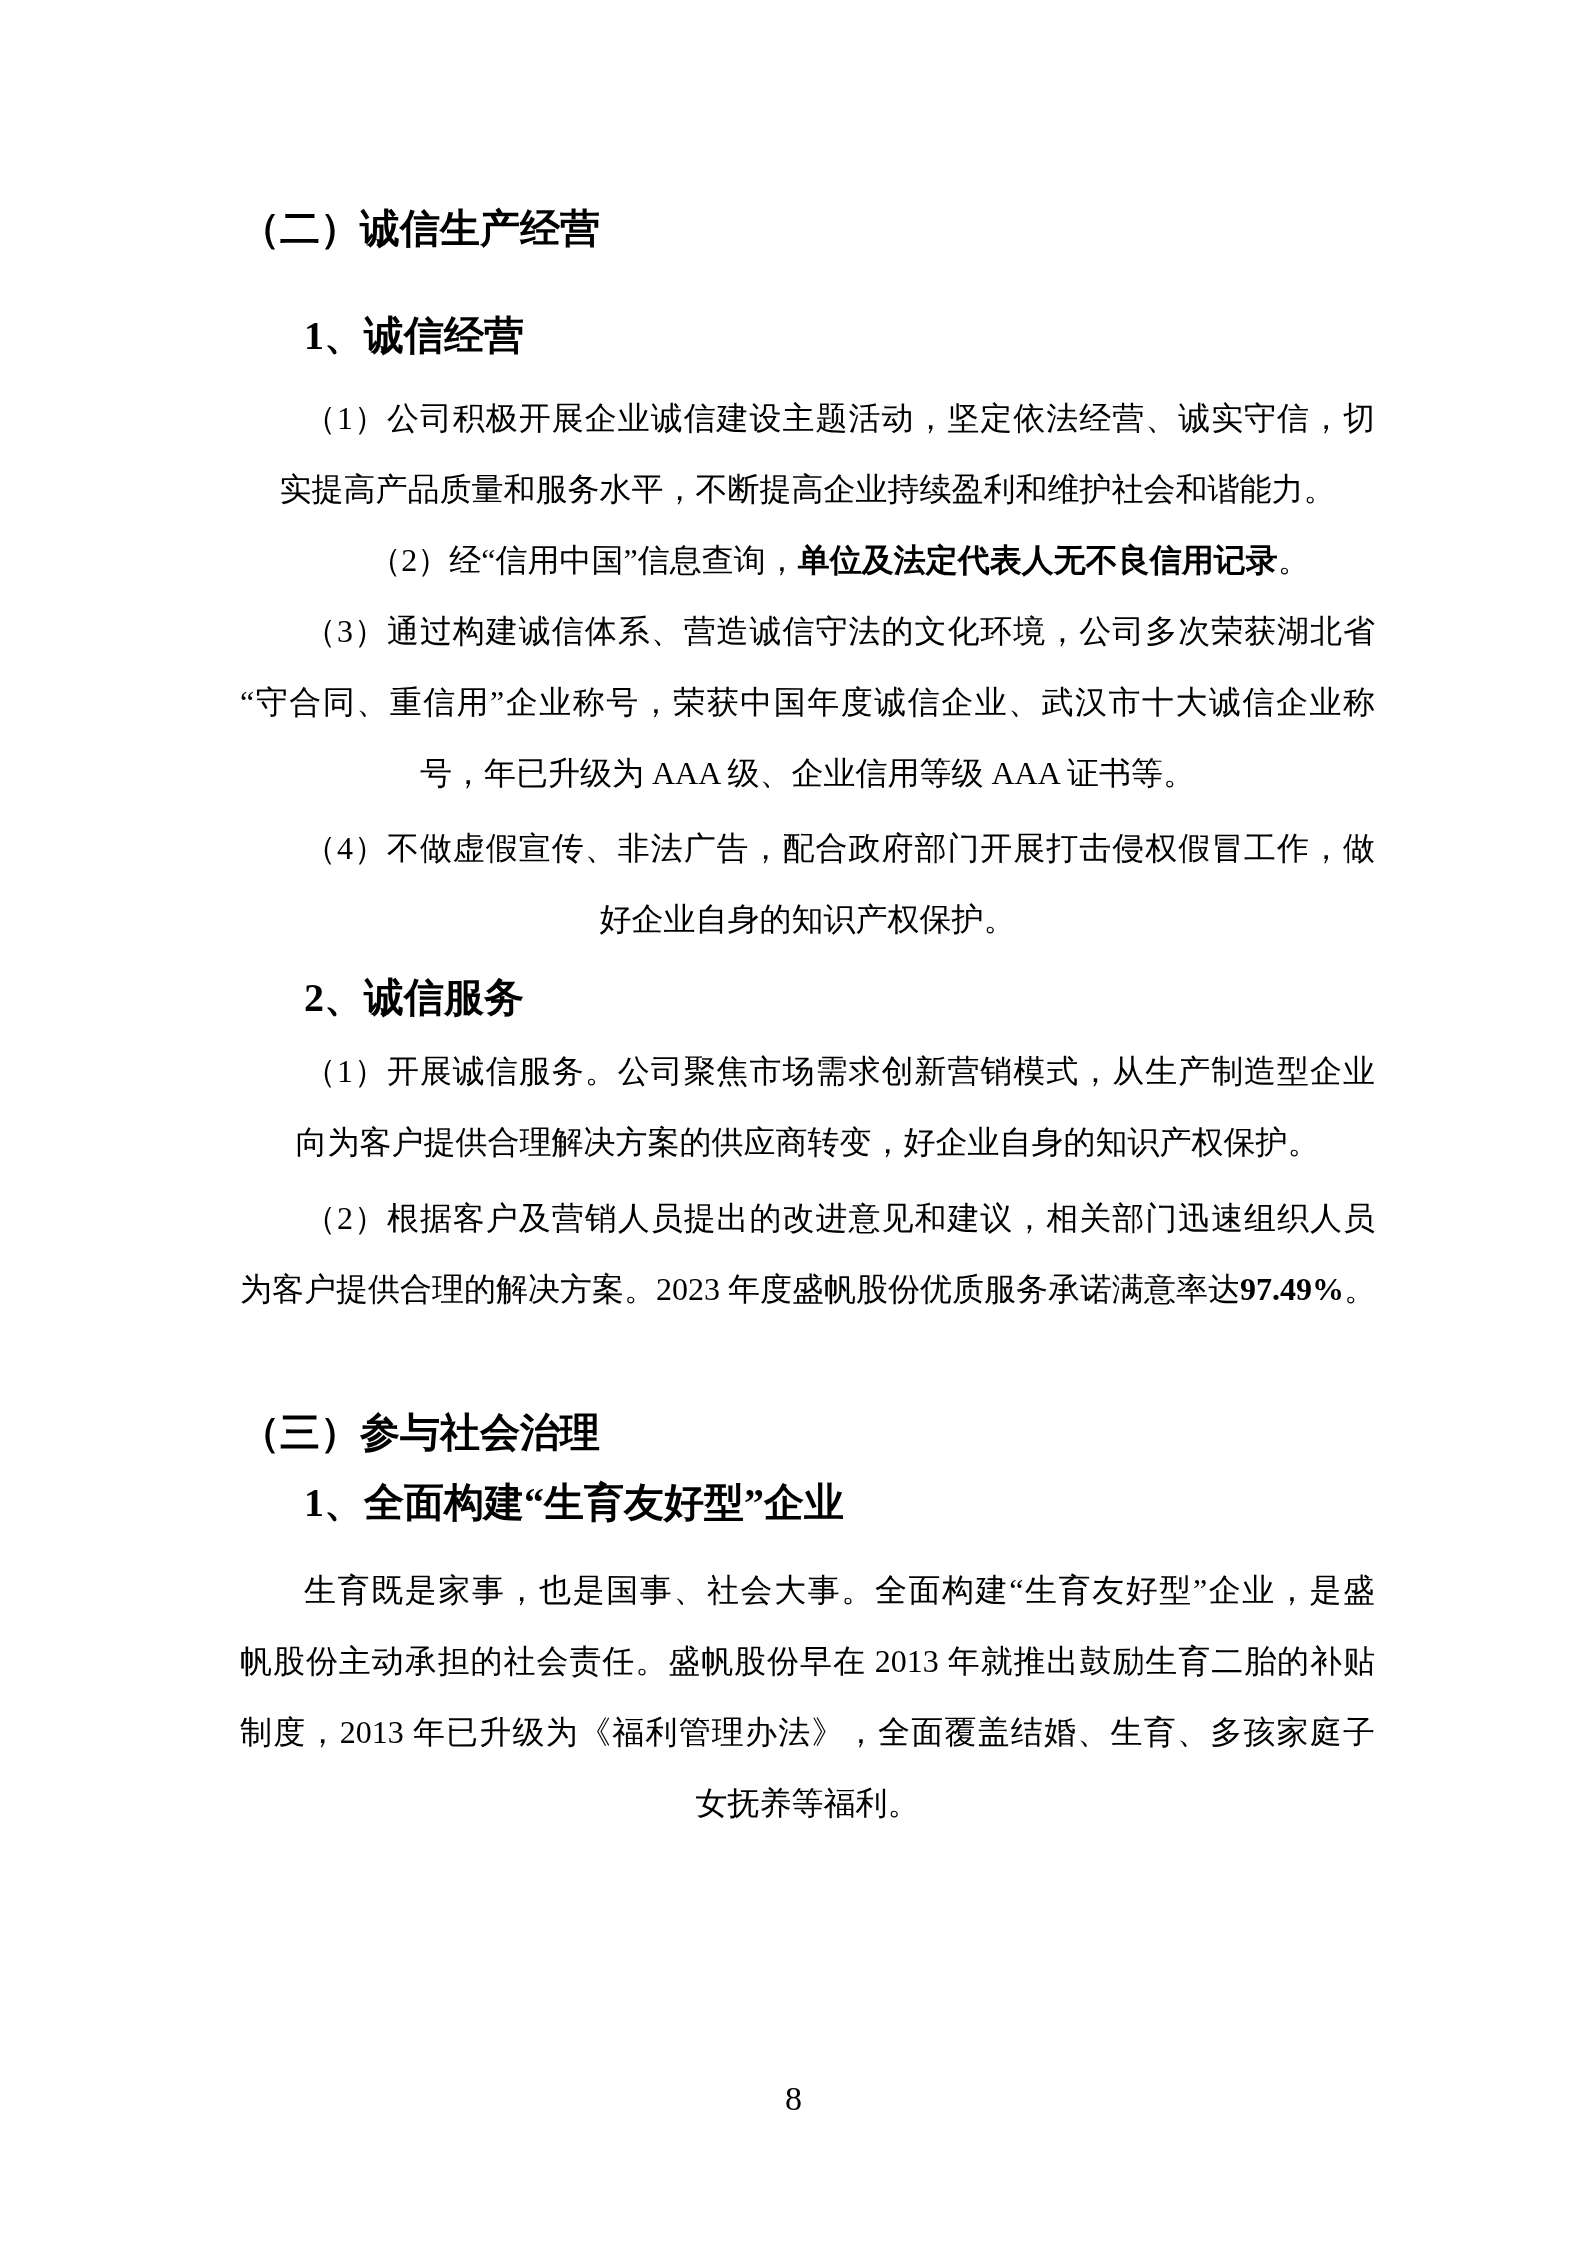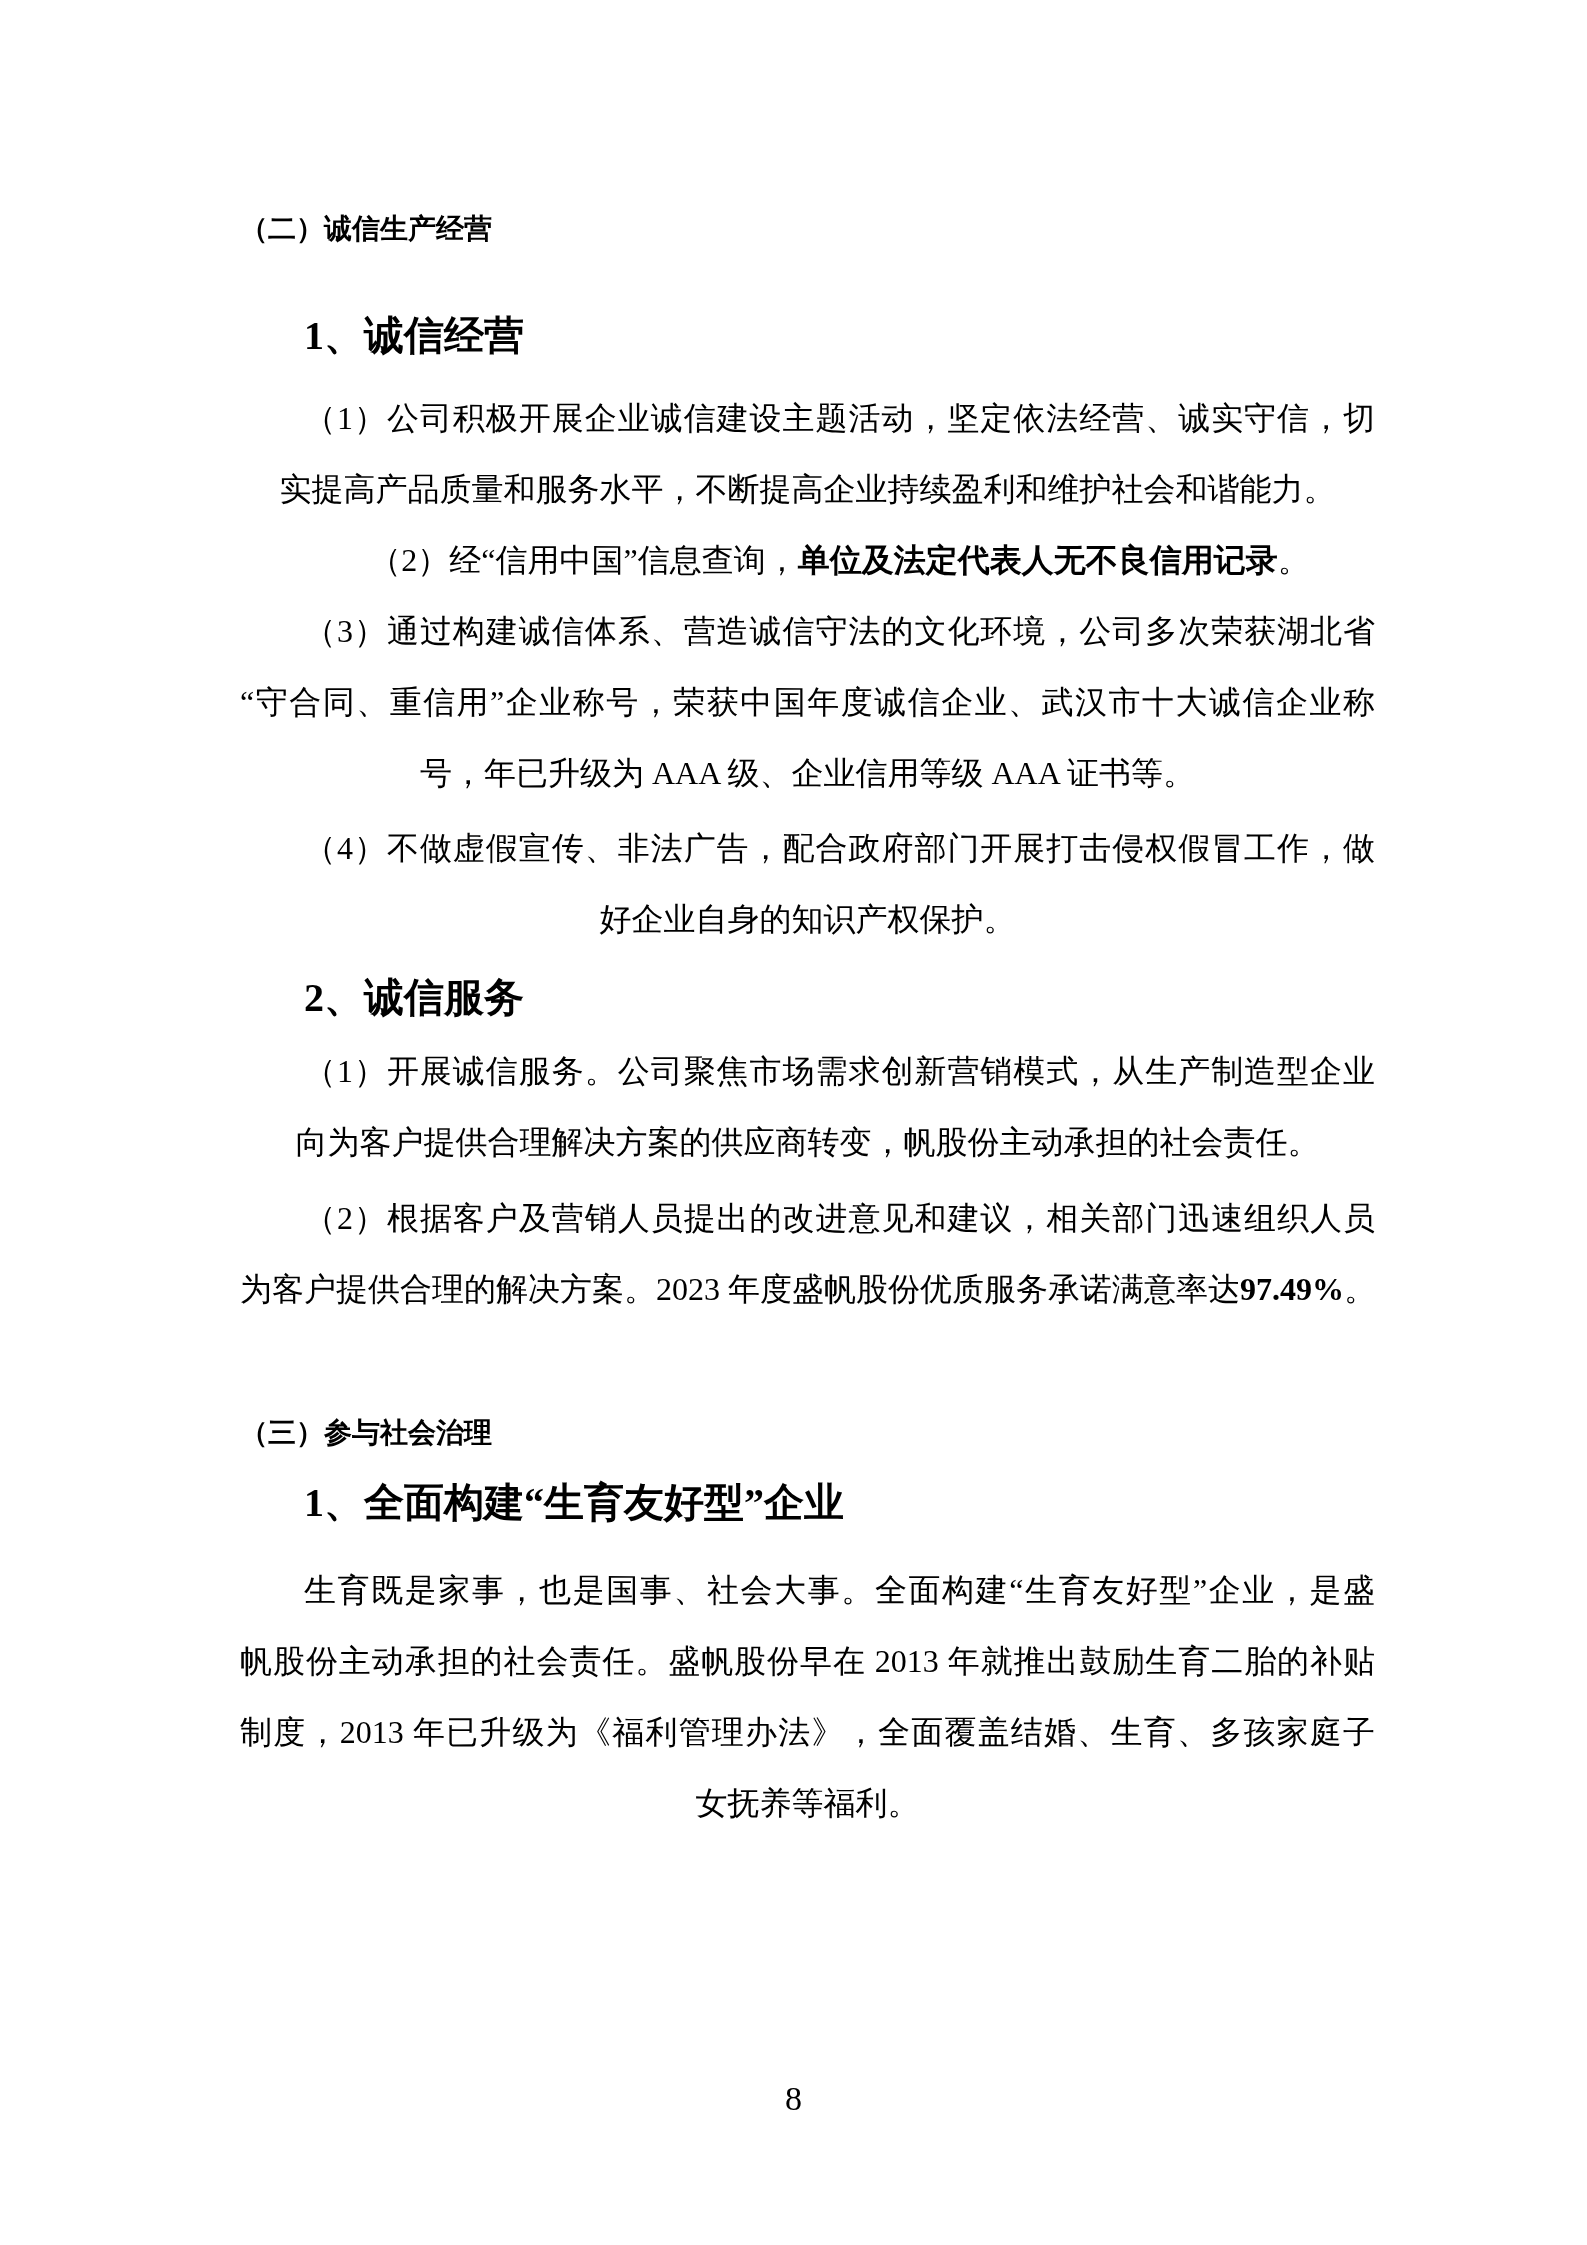--- a/index.html
+++ b/index.html
@@ -13,21 +13,21 @@
     overflow:hidden;
   }
   .content {
     position:absolute;
     left:240px;
     top:0;
     width:1135px;
   }
   
   .h1 {
-    font-size:28px;
+    font-size:40px;
     font-weight:bold;
     line-height:60px;
     white-space:nowrap;
   }
   
   .h2 {
     font-size:40px;
     font-weight:bold;
     line-height:58px;
     text-indent:64px;
@@ -98,21 +98,21 @@
 
     <div class="para m-p4">
       <div class="ln jl ind">（4）不做虚假宣传、非法广告，配合政府部门开展打击侵权假冒工作，做</div>
       <div class="ln">好企业自身的知识产权保护。</div>
     </div>
 
     <div class="h2 m-h2b">2、诚信服务</div>
 
     <div class="para m-p5">
       <div class="ln jl ind">（1）开展诚信服务。公司聚焦市场需求创新营销模式，从生产制造型企业</div>
-      <div class="ln">向为客户提供合理解决方案的供应商转变，帆股份主动承担的社会责任。</div>
+      <div class="ln">向为客户提供合理解决方案的供应商转变，好企业自身的知识产权保护。</div>
     </div>
 
     <div class="para m-p6">
       <div class="ln jl ind">（2）根据客户及营销人员提出的改进意见和建议，相关部门迅速组织人员</div>
       <div class="ln"><span>为客户提供合理的解决方案。2023 年度盛帆股份优质服务承诺满意率达</span><span class="b">97.49%</span><span>。</span></div>
     </div>
 
     <div class="h1 m-h1b">（三）参与社会治理</div>
 
     <div class="h2 m-h2c">1、全面构建“生育友好型”企业</div>

